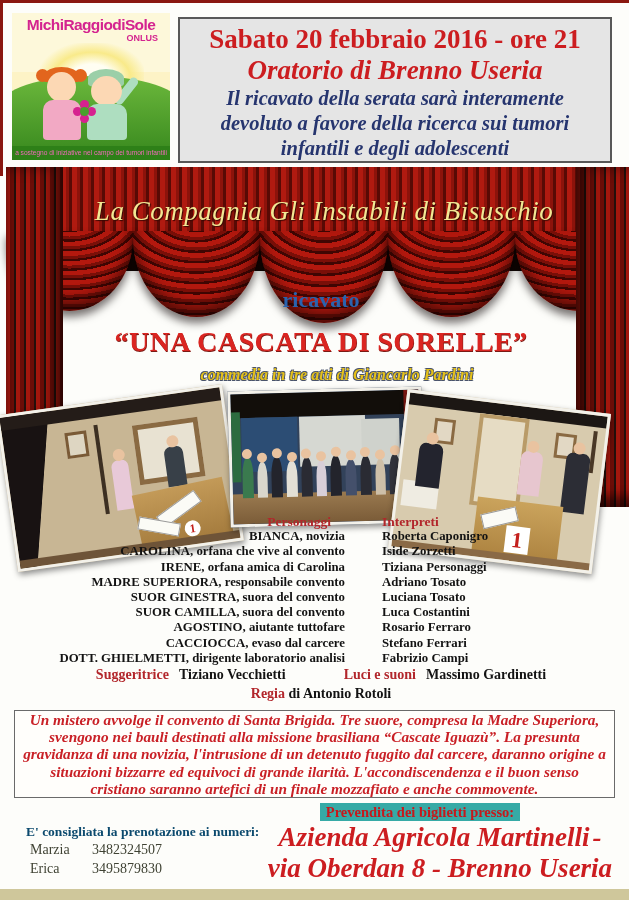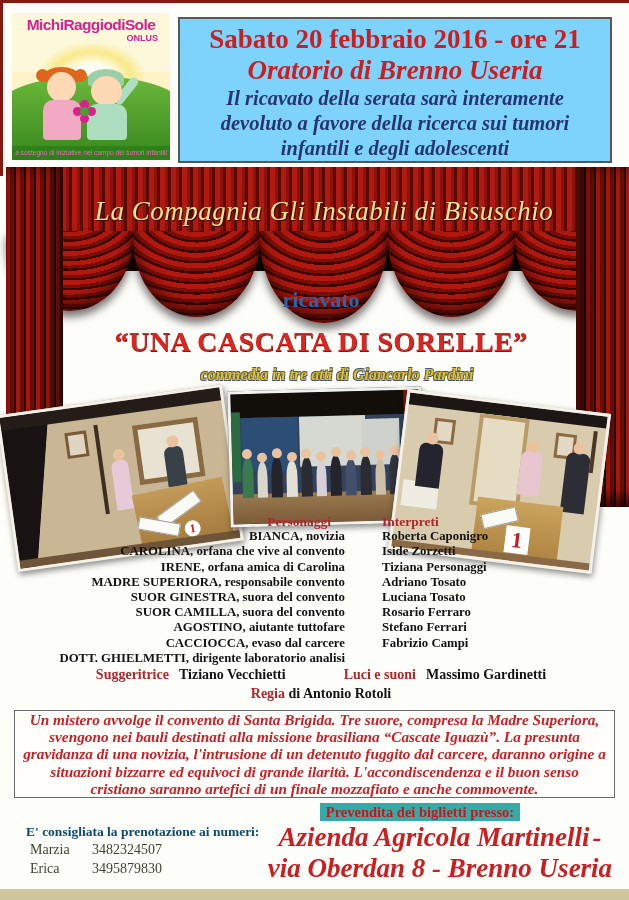--- a/index.html
+++ b/index.html
@@ -34,21 +34,21 @@
   .boy-bandana{position:absolute;left:76px;top:26px;width:36px;height:18px;background:#9bcfa8;border-radius:50% 50% 20% 20%;}
   .boy-head{position:absolute;left:79px;top:33px;width:31px;height:30px;background:#fcd8b4;border-radius:50%;}
   .boy-body{position:absolute;left:75px;top:61px;width:40px;height:36px;background:#aedec0;border-radius:10px 10px 4px 4px;}
   .flower{position:absolute;left:68px;top:64px;width:9px;height:9px;background:#49a02c;border-radius:50%;
           box-shadow:0 -7px 0 #d6218f,0 7px 0 #d6218f,-7px 0 0 #d6218f,7px 0 0 #d6218f;}
   .logo-tagline{position:absolute;left:0;right:0;bottom:0;height:14px;background:#2e8018;color:#f06ab8;
           font-family:"Liberation Sans",sans-serif;font-size:6.6px;line-height:14px;text-align:center;}
 
   
   .info-box{position:absolute;left:178px;top:17px;width:430px;height:142px;border:2px solid #585858;
-            background:#7dd3fc;text-align:center;}
+            background:#e5e5e5;text-align:center;}
   .date-line{margin-top:5px;font-size:27px;font-weight:bold;color:#cc1d20;line-height:31px;}
   .venue-line{font-size:27px;font-weight:bold;font-style:italic;color:#cc1d20;line-height:31px;}
   .charity-line{font-size:20.5px;font-weight:bold;font-style:italic;color:#26356f;line-height:25px;}
 
   
   .valance{position:absolute;left:6px;right:0;top:167px;height:66px;z-index:1;
       background:repeating-linear-gradient(90deg,#b01a10 0 5px,#8c130b 5px 8px,#580a05 8px 11px);
       display:flex;align-items:flex-end;justify-content:center;}
   .company{font-size:27px;font-style:italic;color:#f2e894;text-shadow:1px 1px 1px #3a0703;
       padding-bottom:6px;letter-spacing:0.5px;white-space:nowrap;}
@@ -291,20 +291,21 @@
     <div class="cast-line">CACCIOCCA, evaso dal carcere</div>
     <div class="cast-line">DOTT. GHIELMETTI, dirigente laboratorio analisi</div>
   </div>
   <div class="cast-col cast-actors">
     <div class="cast-header">Interpreti</div>
     <div class="cast-line">Roberta Caponigro</div>
     <div class="cast-line">Iside Zorzetti</div>
     <div class="cast-line">Tiziana Personaggi</div>
     <div class="cast-line">Adriano Tosato</div>
     <div class="cast-line">Luciana Tosato</div>
+    <div class="cast-line">Luca Costantini</div>
     <div class="cast-line">Rosario Ferraro</div>
     <div class="cast-line">Stefano Ferrari</div>
     <div class="cast-line">Fabrizio Campi</div>
   </div>
 
   <div class="crew1">
     <span class="crew-label">Suggeritrice</span>
     <span class="crew-gap-s"></span>
     <span>Tiziano Vecchietti</span>
     <span class="crew-gap-l"></span>

